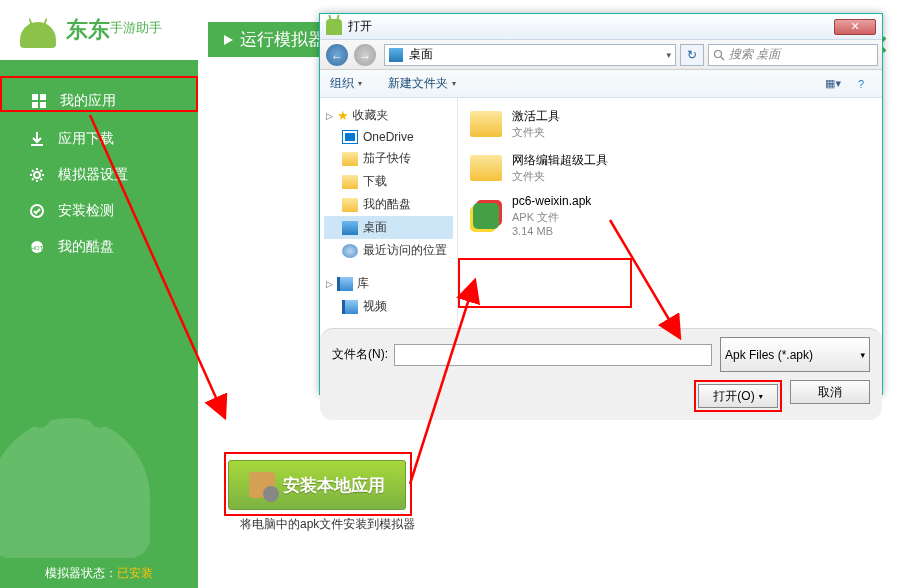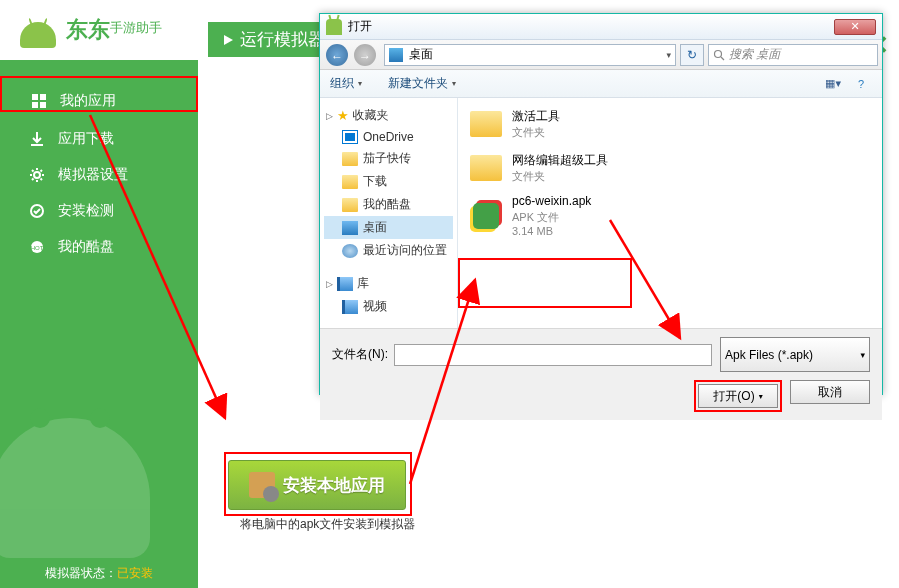--- a/index.html
+++ b/index.html
@@ -99,21 +99,21 @@
 .fi-apk { position: relative; width: 32px; height: 32px; }
 .fi-apk-layer { position: absolute; width: 26px; height: 26px; border-radius: 5px; }
 .fi-apk-r { background: #e53935; top: 0; left: 6px; }
 .fi-apk-y { background: #fdd835; top: 6px; left: 0; }
 .fi-apk-g { background: #43a047; top: 3px; left: 3px; }
 .file-meta { display: flex; flex-direction: column; line-height: 1.3; }
 .file-name { color: #000; }
 .file-sub { color: #888; font-size: 11px; }
 .apk-highlight { position: absolute; left: 0px; top: 160px; width: 174px; height: 50px; border: 2px solid #f00; pointer-events: none; }
 
-.dlg-bottom { padding: 8px 12px; background: #f0f0f0; border-top: 1px solid #d8d8d8; }
+.dlg-bottom { padding: 8px 12px; background: #f0f0f0; border-top: 1px solid #d8d8d8; border-radius: 13px; }
 .fn-row { display: flex; align-items: center; margin-bottom: 8px; }
 .fn-label { font-size: 12px; margin-right: 6px; }
 .fn-input { flex: 1; height: 22px; border: 1px solid #a0a0a0; background: #fff; padding: 0 4px; font-size: 12px; }
 .fn-filter { width: 150px; height: 35px; border: 1px solid #888; background: linear-gradient(#fff,#e8e8e8); margin-left: 8px; font-size: 12px; padding: 0 4px; display: flex; align-items: center; justify-content: space-between; }
 .btn-row { display: flex; justify-content: flex-end; gap: 8px; }
 .win-btn { width: 80px; height: 24px; border: 1px solid #888; background: linear-gradient(#fdfdfd,#e4e4e4); font-size: 12px; display: flex; align-items: center; justify-content: center; cursor: pointer; }
 .open-btn-hl { border: 2px solid #f00; padding: 2px; }
 
 
 .arrow { position: absolute; pointer-events: none; }

